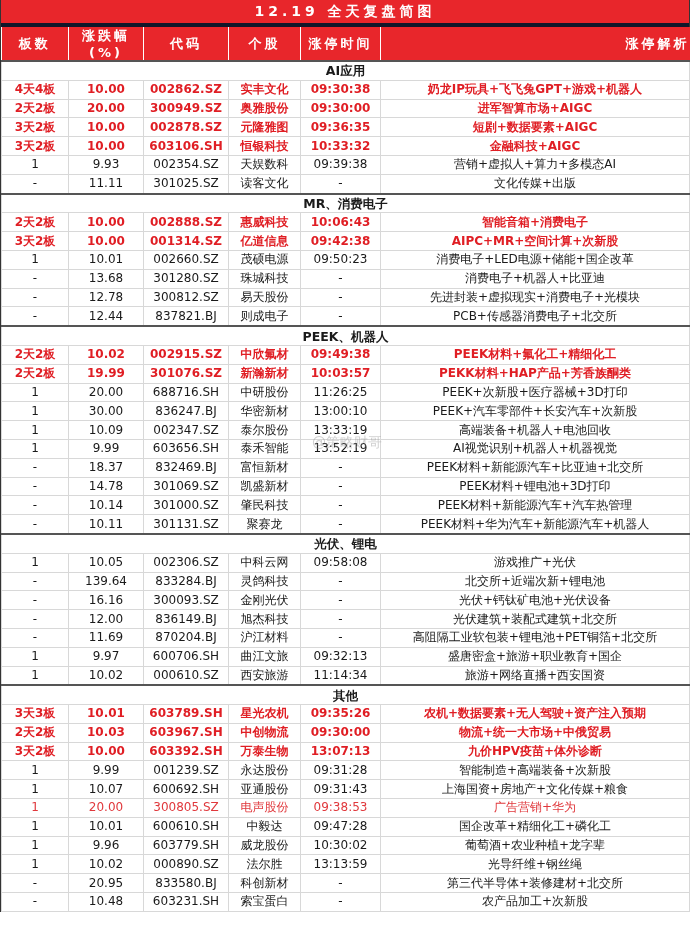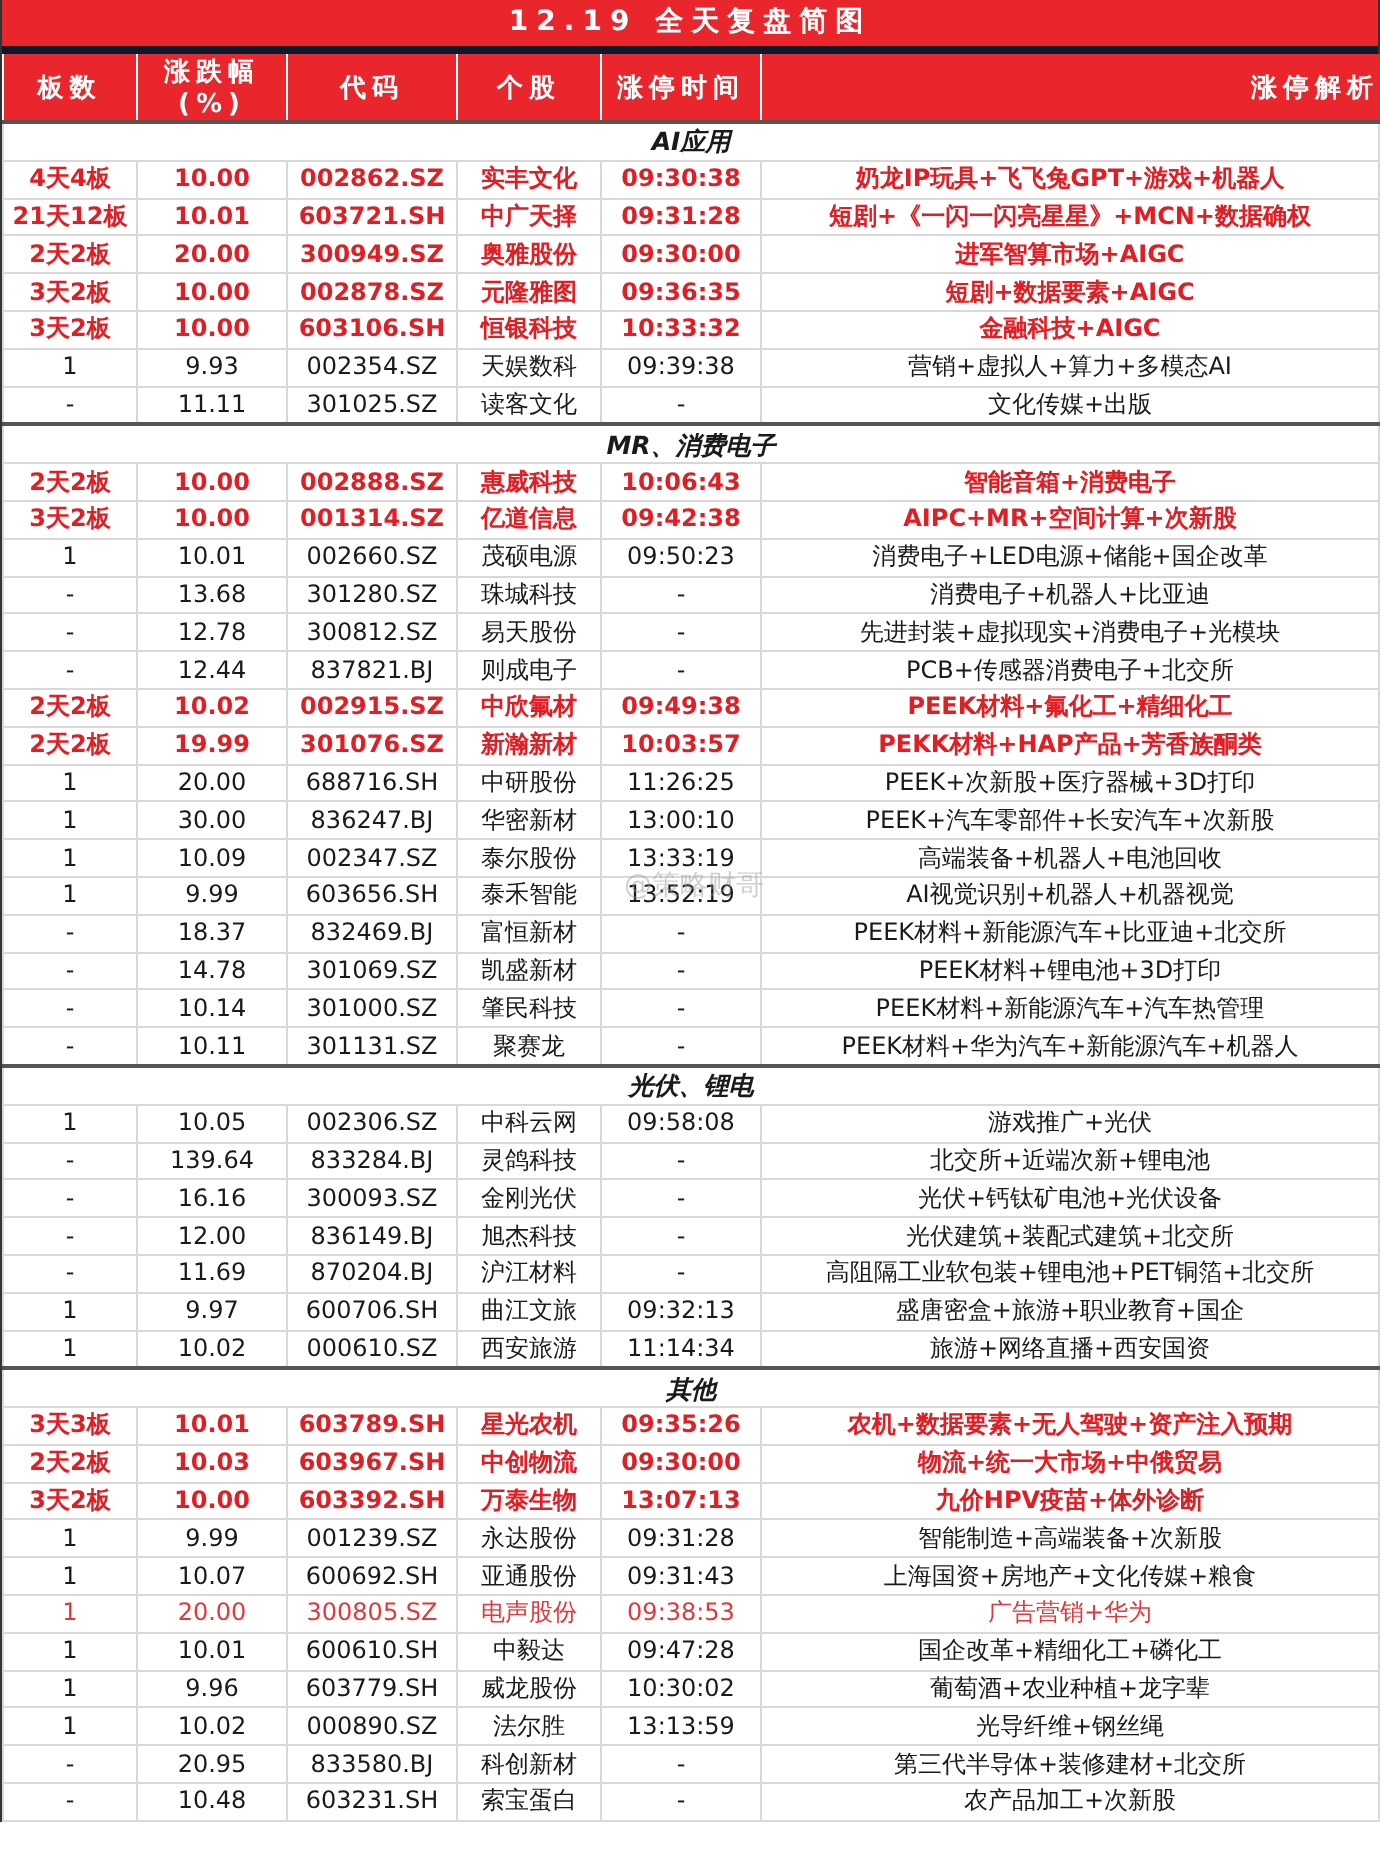--- a/index.html
+++ b/index.html
@@ -4,21 +4,21 @@
 <style>
   html, body { margin: 0; padding: 0; background: #ffffff; }
   body { width: 690px; height: 929px; overflow: hidden; font-family: "DejaVu Sans", "Liberation Sans", sans-serif; }
   .sheet { width: 690px; border-left: 1px solid #333; border-right: 1px solid #333; box-sizing: border-box; }
   .title { height: 23px; background: #e8262b; color: #fff; text-align: center; font-size: 14px; font-weight: bold; line-height: 23px; letter-spacing: 4px; border-bottom: 4px solid #0f172a; }
   table { border-collapse: collapse; width: 688px; table-layout: fixed; }
   col.c1 { width: 67px; } col.c2 { width: 75px; } col.c3 { width: 85px; } col.c4 { width: 72px; } col.c5 { width: 80px; } col.c6 { width: 309px; }
   th { background: #e8262b; color: #fff; height: 21px; font-size: 13px; font-weight: bold; border-right: 1px solid #fff; padding: 0; letter-spacing: 3px; }
   th:last-child { border-right: none; text-align: right; }
   td { height: 17.8px; padding: 0; font-size: 12px; text-align: center; border: 1px solid #d8d8d8; white-space: nowrap; overflow: hidden; color: #1a1a1a; line-height: 17px; }
-  tr.section td { font-weight: bold; font-size: 12.5px; border-top: 2px solid #555; font-style: italic; }
+  tr.section td { font-weight: bold; font-size: 12.5px; border-top: 2px solid #555; }
   tr.hot td { color: #e01e24; font-weight: bold; }
   tr.warm td { color: #e0383c; }
   .wm { position: absolute; left: 312px; top: 434px; color: rgba(150,150,150,0.45); font-size: 14px; pointer-events: none; }
 </style>
 </head>
 <body>
 
 <div class="sheet">
   <div class="title">12.19 全天复盘简图</div>
   <table>
@@ -46,28 +46,20 @@
         </tr>
         <tr class="hot">
           <td>4天4板</td>
           <td>10.00</td>
           <td>002862.SZ</td>
           <td>实丰文化</td>
           <td>09:30:38</td>
           <td>奶龙IP玩具+飞飞兔GPT+游戏+机器人</td>
         </tr>
         <tr class="hot">
-          <td>21天12板</td>
-          <td>10.01</td>
-          <td>603721.SH</td>
-          <td>中广天择</td>
-          <td>09:31:28</td>
-          <td>短剧+《一闪一闪亮星星》+MCN+数据确权</td>
-        </tr>
-        <tr class="hot">
           <td>2天2板</td>
           <td>20.00</td>
           <td>300949.SZ</td>
           <td>奥雅股份</td>
           <td>09:30:00</td>
           <td>进军智算市场+AIGC</td>
         </tr>
         <tr class="hot">
           <td>3天2板</td>
           <td>10.00</td>
@@ -143,20 +135,23 @@
           <td>-</td>
           <td>先进封装+虚拟现实+消费电子+光模块</td>
         </tr>
         <tr>
           <td>-</td>
           <td>12.44</td>
           <td>837821.BJ</td>
           <td>则成电子</td>
           <td>-</td>
           <td>PCB+传感器消费电子+北交所</td>
+        </tr>
+        <tr class="section">
+          <td colspan="6">PEEK、机器人</td>
         </tr>
         <tr class="hot">
           <td>2天2板</td>
           <td>10.02</td>
           <td>002915.SZ</td>
           <td>中欣氟材</td>
           <td>09:49:38</td>
           <td>PEEK材料+氟化工+精细化工</td>
         </tr>
         <tr class="hot">

